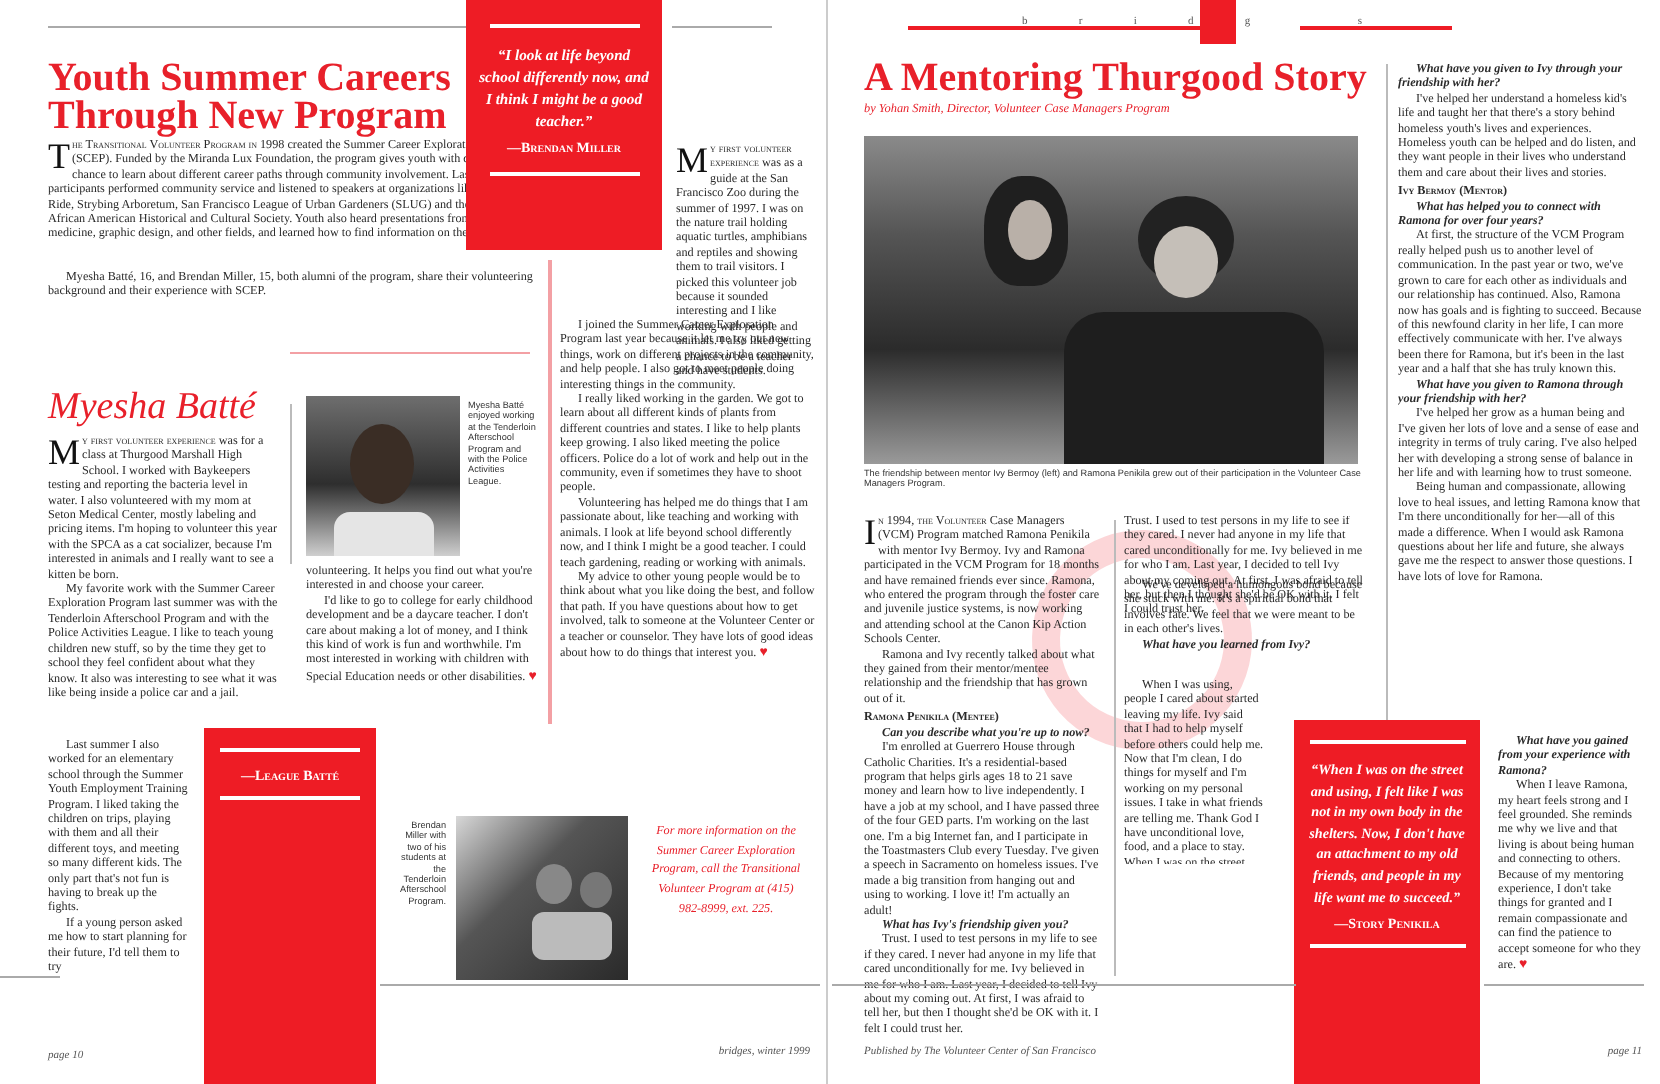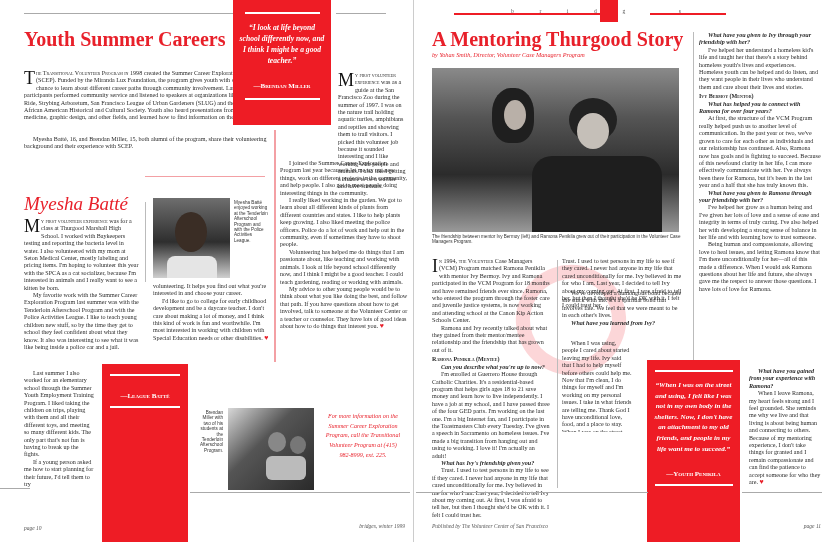--- a/index.html
+++ b/index.html
@@ -10,40 +10,41 @@
 .right{left:416px;width:414px}
 .abs{position:absolute}
 .body{font-size:6.1px;line-height:7.4px;color:#2a2a2a;font-family:"Liberation Serif",serif}
 .body p{text-indent:9px}
 .body p.noind{text-indent:0}
 .red{color:#e8202a}
 .h1{font-family:"Liberation Serif",serif;font-weight:bold;color:#e8202a;font-size:20px;line-height:19px}
 .h2{font-family:"Liberation Serif",serif;font-style:italic;color:#e8202a;font-size:19px;line-height:19px}
 .quote{background:#ee1c25;color:#fff;font-family:"Liberation Serif",serif;font-style:italic;font-weight:bold;text-align:center}
 .quote .bar{height:2px;background:#fff;margin:0 auto}
-.qattr{font-style:normal;font-weight:bold;font-variant:small-caps;font-size:7px;margin-top:16px}
+.qattr{font-style:normal;font-weight:bold;font-variant:small-caps;font-size:7px;margin-top:4px}
 .photo{background:#555;overflow:hidden}
 .caption{font-family:"Liberation Sans",sans-serif;font-size:4.6px;line-height:5.4px;color:#333}
 .rule{position:absolute;height:2px;background:#bbb}
 .footer{font-family:"Liberation Serif",serif;font-style:italic;font-size:5.5px;color:#555}
 .dropcap{float:left;font-size:18px;line-height:14px;margin-right:1px;margin-top:1px;font-family:"Liberation Serif",serif;color:#111}
 .sc{font-variant:small-caps}
 .qhead{font-style:italic;font-weight:bold;text-indent:9px}
 .subhead{font-variant:small-caps;font-weight:bold;margin-top:2px}
 .heart{color:#e8202a;font-size:7px}
 </style>
 </head>
 <body>
 
 <div class="page left">
   <div class="rule" style="left:24px;top:13px;width:220px;height:1px;background:#aaa"></div>
   <div class="rule" style="left:336px;top:13px;width:50px;height:1px;background:#aaa"></div>
 
   <div class="abs h1" style="left:24px;top:30px;width:210px">
     <div>Youth Summer Careers</div>
+    <div>Through New Program</div>
   </div>
 
   <div class="abs body" style="left:24px;top:70px;width:250px">
     <p class="noind"><span class="dropcap">T</span><span class="sc">he Transitional Volunteer Program in 1998</span><span> created the Summer Career Exploration Program (SCEP). Funded by the Miranda Lux Foundation, the program gives youth with disabilities the chance to learn about different career paths through community involvement. Last year's participants performed community service and listened to speakers at organizations like the AIDS Ride, Strybing Arboretum, San Francisco League of Urban Gardeners (SLUG) and the San Francisco African American Historical and Cultural Society. Youth also heard presentations from individuals in medicine, graphic design, and other fields, and learned how to find information on the Internet.</span></p>
   </div>
   <div class="abs body" style="left:24px;top:136px;width:250px">
     <p>Myesha Batté, 16, and Brendan Miller, 15, both alumni of the program, share their volunteering background and their experience with SCEP.</p>
   </div>
 
   <div class="abs quote" style="left:233px;top:0;width:98px;height:125px;padding:12px 6px 0">
@@ -171,21 +172,21 @@
     <p>Being human and compassionate, allowing love to heal issues, and letting Ramona know that I'm there unconditionally for her—all of this made a difference. When I would ask Ramona questions about her life and future, she always gave me the respect to answer those questions. I have lots of love for Ramona.</p>
   </div>
   <div class="abs body" style="left:333px;top:368px;width:72px;height:118px;overflow:hidden">
     <div class="qhead">What have you gained from your experience with Ramona?</div>
     <p><span>When I leave Ramona, my heart feels strong and I feel grounded. She reminds me why we live and that living is about being human and connecting to others. Because of my mentoring experience, I don't take things for granted and I remain compassionate and can find the patience to accept someone for who they are.</span> <span class="heart">♥</span></p>
   </div>
 
   <div class="abs quote" style="left:231px;top:360px;width:93px;height:182px;padding:10px 6px 0">
     <div class="bar" style="width:78px;margin-bottom:8px"></div>
     <div style="font-size:7.1px;line-height:10.6px">“When I was on the street and using, I felt like I was not in my own body in the shelters. Now, I don't have an attachment to my old friends, and people in my life want me to succeed.”</div>
-    <div class="qattr">—Youth Penikila</div>
+    <div class="qattr">—Story Penikila</div>
     <div class="bar" style="width:78px;margin-top:6px"></div>
   </div>
 
   <div class="abs" style="left:0;top:492px;width:232px;height:1px;background:#aaa"></div>
   <div class="abs" style="left:326px;top:492px;width:80px;height:1px;background:#aaa"></div>
   <div class="abs footer" style="left:16px;top:523px">Published by The Volunteer Center of San Francisco</div>
   <div class="abs footer" style="left:370px;top:523px;width:35px;text-align:right">page 11</div>
 </div>
 
 </body></html>

